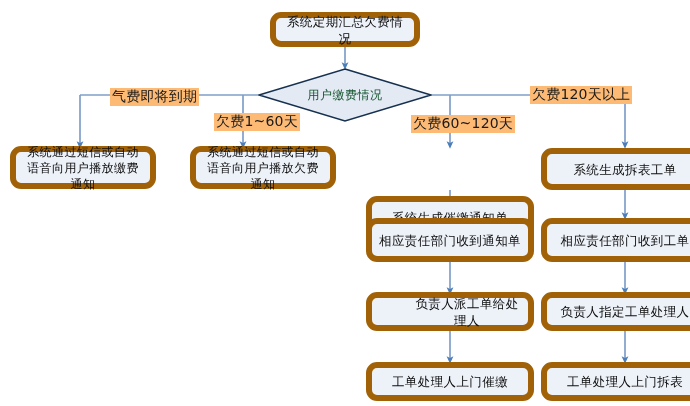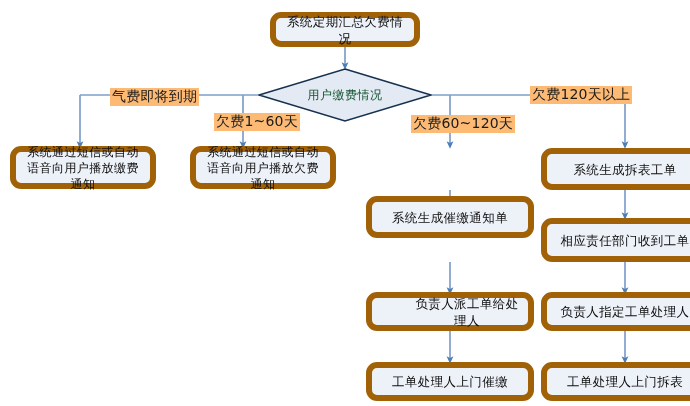--- a/index.html
+++ b/index.html
@@ -146,20 +146,23 @@
     <span class="node-label">系统通过短信或自动语音向用户播放缴费通知</span>
   </div>
 
   <div class="node wide-text" style="left:190px; top:146px; width:146px; height:43px;">
     <span class="node-label">系统通过短信或自动语音向用户播放欠费通知</span>
   </div>
 
   <div class="node" style="left:366px; top:148px; width:168px; height:42px;margin-top:48px;">
     <span class="node-label">系统生成催缴通知单</span>
   </div>
+  <div class="node" style="left:366px; top:218px; width:168px; height:44px;">
+    <span class="node-label">相应责任部门收到通知单</span>
+  </div>
   <div class="node" style="left:366px; top:292px; width:168px; height:39px;padding-left:40px;">
     <span class="node-label">负责人派工单给处理人</span>
   </div>
   <div class="node" style="left:366px; top:362px; width:168px; height:39px;">
     <span class="node-label">工单处理人上门催缴</span>
   </div>
 
   <div class="node" style="left:541px; top:148px; width:168px; height:42px;">
     <span class="node-label">系统生成拆表工单</span>
   </div>

